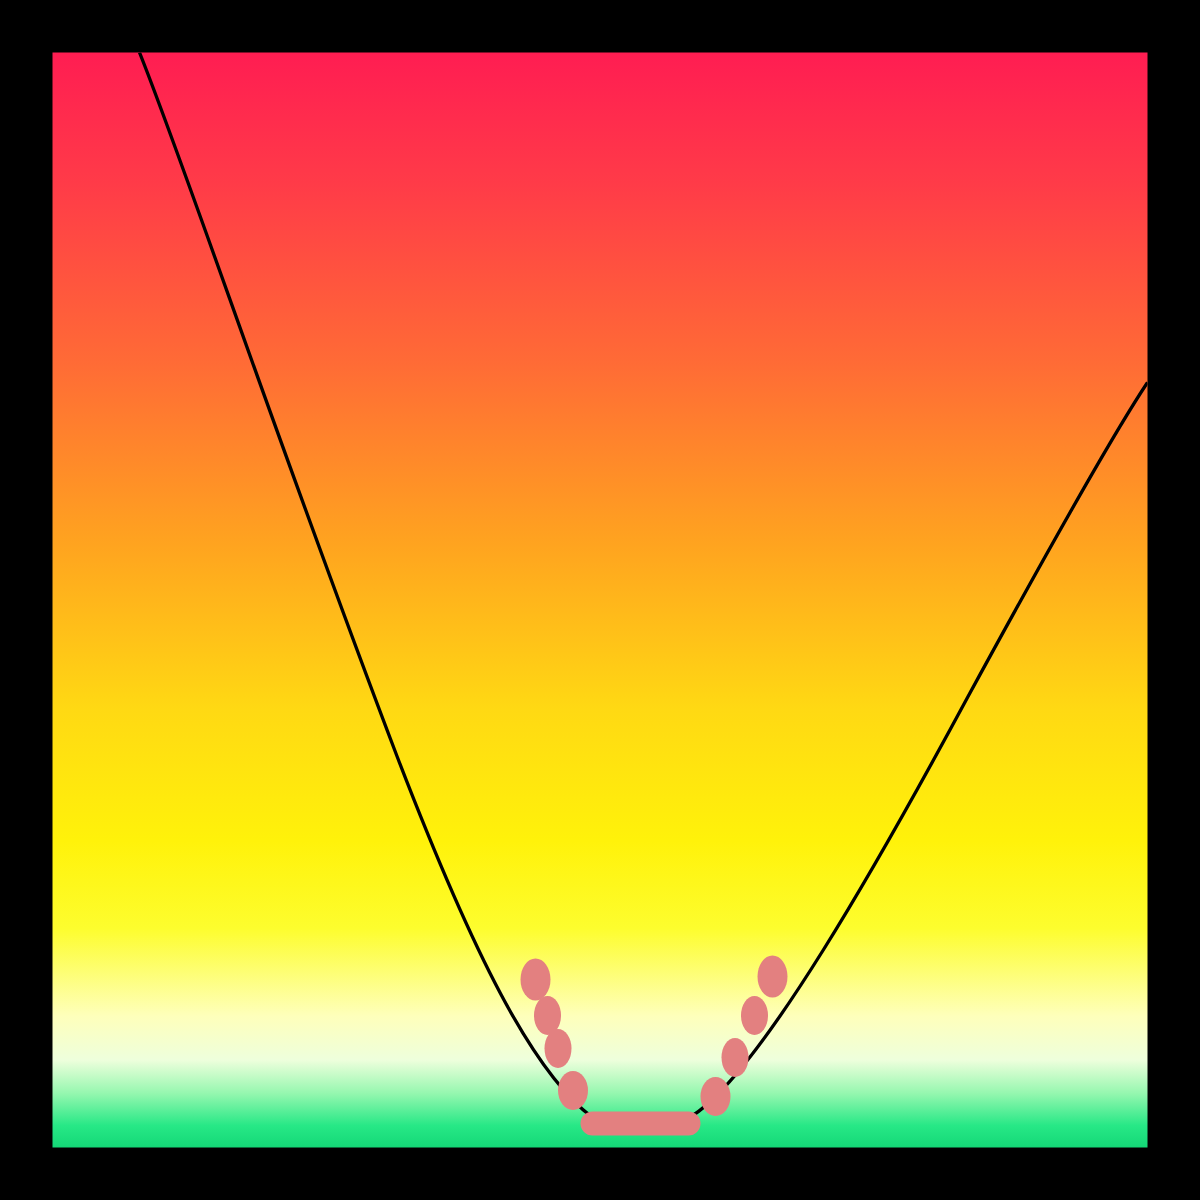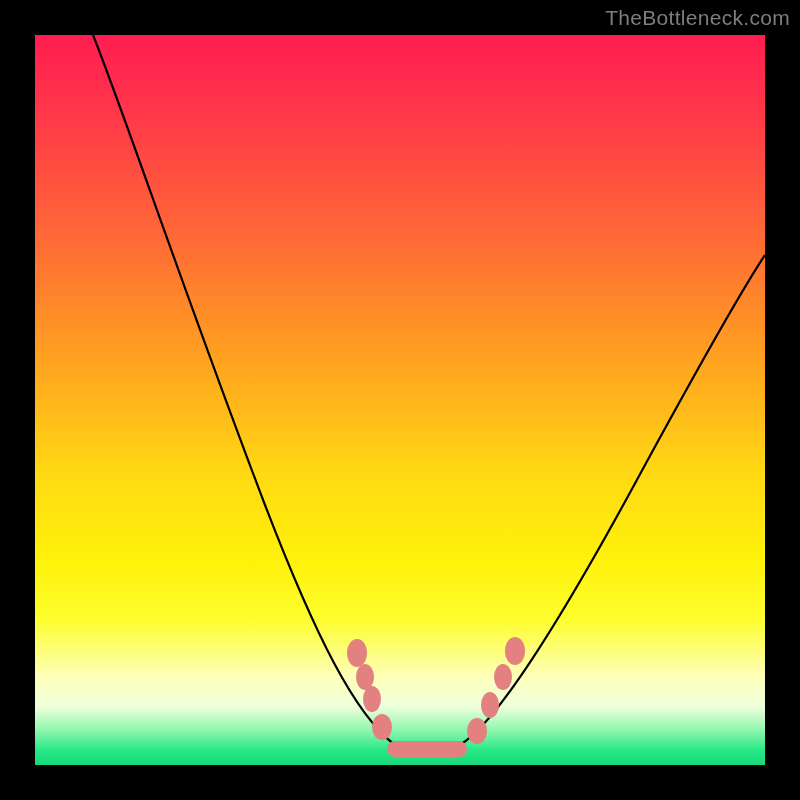--- a/index.html
+++ b/index.html
@@ -93,15 +93,14 @@
 
         <rect class="marker-pill" x="352" y="706" width="80" height="16" rx="8" ry="8"></rect>
         <ellipse class="marker" cx="442" cy="696" rx="10" ry="13"></ellipse>
         <ellipse class="marker" cx="455" cy="670" rx="9" ry="13"></ellipse>
         <ellipse class="marker" cx="468" cy="642" rx="9" ry="13"></ellipse>
         <ellipse class="marker" cx="480" cy="616" rx="10" ry="14"></ellipse>
       </g>
     </svg>
   </div>
 
-  <div class="watermark">TheBottleneck.com</div>
 
 </div>
 
 </body></html>

